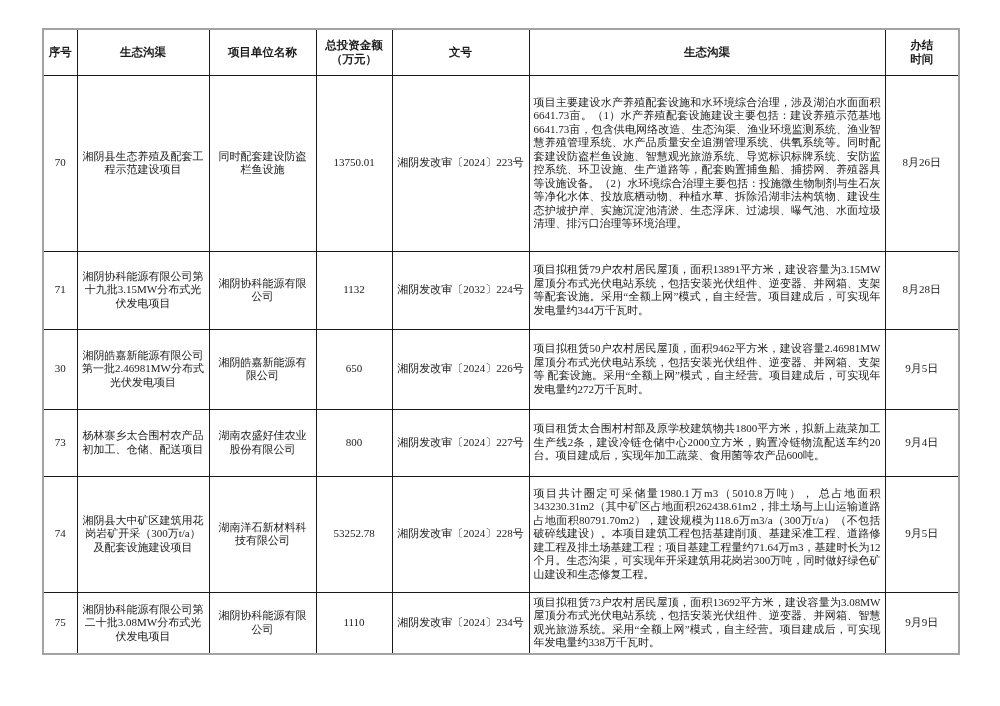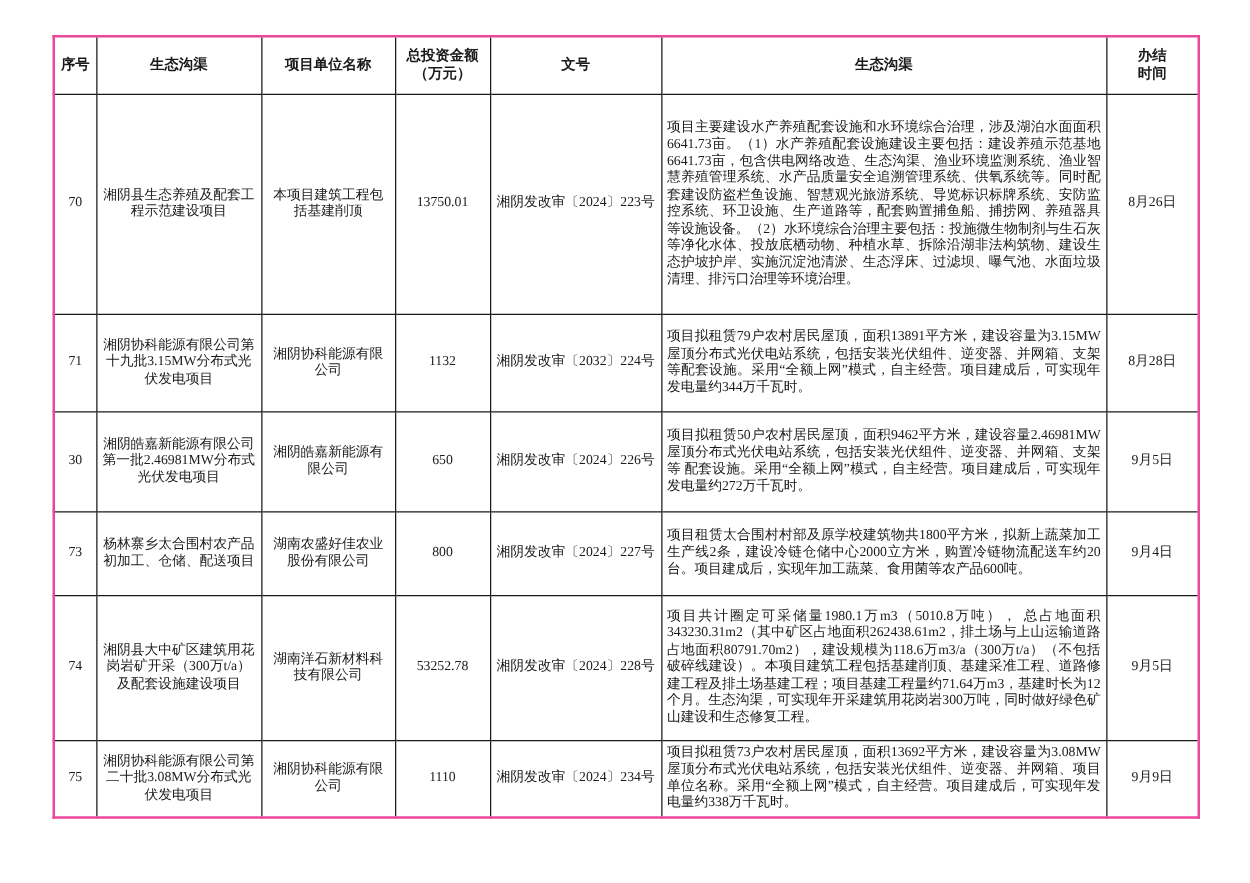--- a/index.html
+++ b/index.html
@@ -14,21 +14,21 @@
     position: relative;
     width: 1000px; height: 706px;
     background: #ffffff;
   }
   table.doc-table {
     position: absolute;
     left: 42px; top: 28px;
     width: 916px;
     border-collapse: collapse;
     table-layout: fixed;
-    border: 2px solid #ec4899;
+    border: 2px solid #a3a3a3;
   }
   .doc-table th, .doc-table td {
     border: 1.5px solid #1a1a1a;
     padding: 2px 4px;
     vertical-align: middle;
     text-align: center;
     font-size: 11px;
     line-height: 13.5px;
     overflow: hidden;
     box-sizing: border-box;
@@ -77,21 +77,21 @@
         <th>文号</th>
         <th>生态沟渠</th>
         <th>办结
 时间</th>
       </tr>
     </thead>
     <tbody>
       <tr class="r0">
         <td class="cell-no">70</td>
         <td class="cell-project-name">湘阴县生态养殖及配套工程示范建设项目</td>
-        <td class="cell-unit-name">本项目建筑工程包括基建削顶</td>
+        <td class="cell-unit-name">同时配套建设防盗栏鱼设施</td>
         <td class="cell-investment">13750.01</td>
         <td class="cell-doc-number">湘阴发改审〔2024〕223号</td>
         <td class="cell-content">项目主要建设水产养殖配套设施和水环境综合治理，涉及湖泊水面面积6641.73亩。（1）水产养殖配套设施建设主要包括：建设养殖示范基地6641.73亩，包含供电网络改造、生态沟渠、渔业环境监测系统、渔业智慧养殖管理系统、水产品质量安全追溯管理系统、供氧系统等。同时配套建设防盗栏鱼设施、智慧观光旅游系统、导览标识标牌系统、安防监控系统、环卫设施、生产道路等，配套购置捕鱼船、捕捞网、养殖器具等设施设备。（2）水环境综合治理主要包括：投施微生物制剂与生石灰等净化水体、投放底栖动物、种植水草、拆除沿湖非法构筑物、建设生态护坡护岸、实施沉淀池清淤、生态浮床、过滤坝、曝气池、水面垃圾清理、排污口治理等环境治理。</td>
         <td class="cell-completion-time">8月26日</td>
       </tr>
       <tr class="r1">
         <td class="cell-no">71</td>
         <td class="cell-project-name">湘阴协科能源有限公司第十九批3.15MW分布式光伏发电项目</td>
         <td class="cell-unit-name">湘阴协科能源有限公司</td>
         <td class="cell-investment">1132</td>
@@ -125,18 +125,18 @@
         <td class="cell-doc-number">湘阴发改审〔2024〕228号</td>
         <td class="cell-content">项目共计圈定可采储量1980.1万m3（5010.8万吨）， 总占地面积343230.31m2（其中矿区占地面积262438.61m2，排土场与上山运输道路占地面积80791.70m2），建设规模为118.6万m3/a（300万t/a）（不包括破碎线建设）。本项目建筑工程包括基建削顶、基建采准工程、道路修建工程及排土场基建工程；项目基建工程量约71.64万m3，基建时长为12个月。生态沟渠，可实现年开采建筑用花岗岩300万吨，同时做好绿色矿山建设和生态修复工程。</td>
         <td class="cell-completion-time">9月5日</td>
       </tr>
       <tr class="r5">
         <td class="cell-no">75</td>
         <td class="cell-project-name">湘阴协科能源有限公司第二十批3.08MW分布式光伏发电项目</td>
         <td class="cell-unit-name">湘阴协科能源有限公司</td>
         <td class="cell-investment">1110</td>
         <td class="cell-doc-number">湘阴发改审〔2024〕234号</td>
-        <td class="cell-content">项目拟租赁73户农村居民屋顶，面积13692平方米，建设容量为3.08MW屋顶分布式光伏电站系统，包括安装光伏组件、逆变器、并网箱、项目单位名称。采用“全额上网”模式，自主经营。项目建成后，可实现年发电量约338万千瓦时。</td>
+        <td class="cell-content">项目拟租赁73户农村居民屋顶，面积13692平方米，建设容量为3.08MW屋顶分布式光伏电站系统，包括安装光伏组件、逆变器、并网箱、智慧观光旅游系统。采用“全额上网”模式，自主经营。项目建成后，可实现年发电量约338万千瓦时。</td>
         <td class="cell-completion-time">9月9日</td>
       </tr>
     </tbody>
   </table>
 </div>
 
 </body></html>

